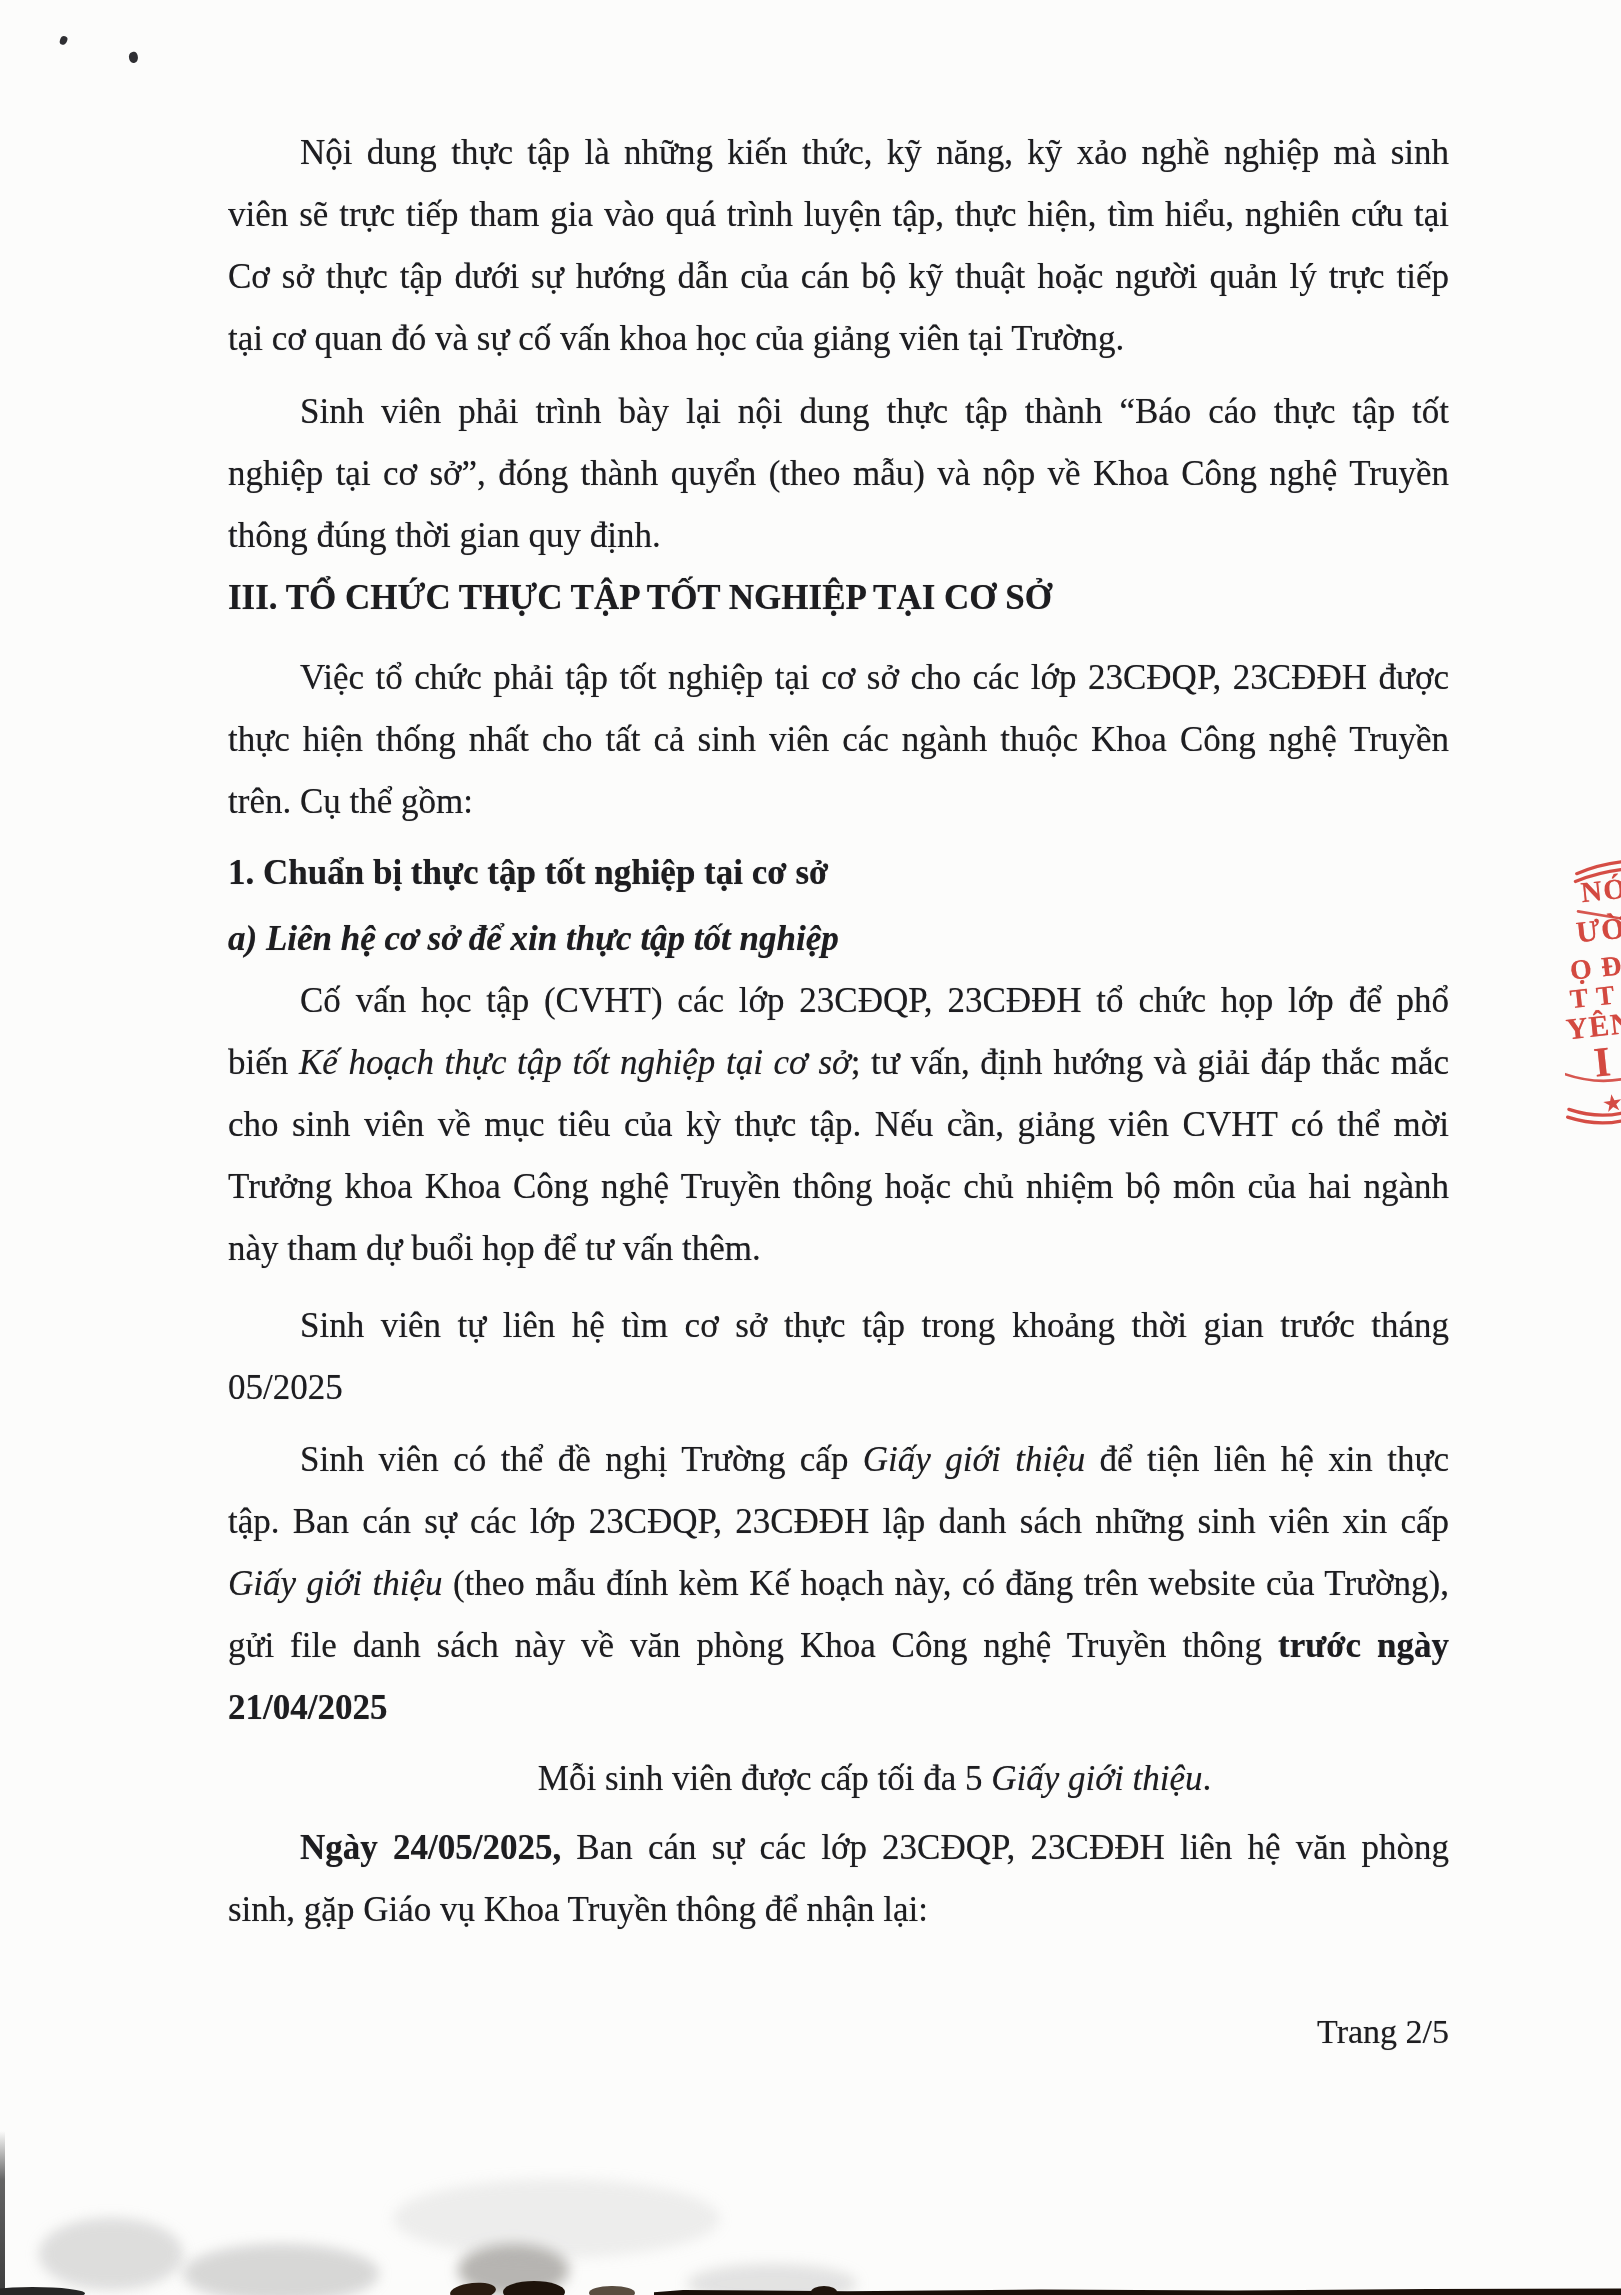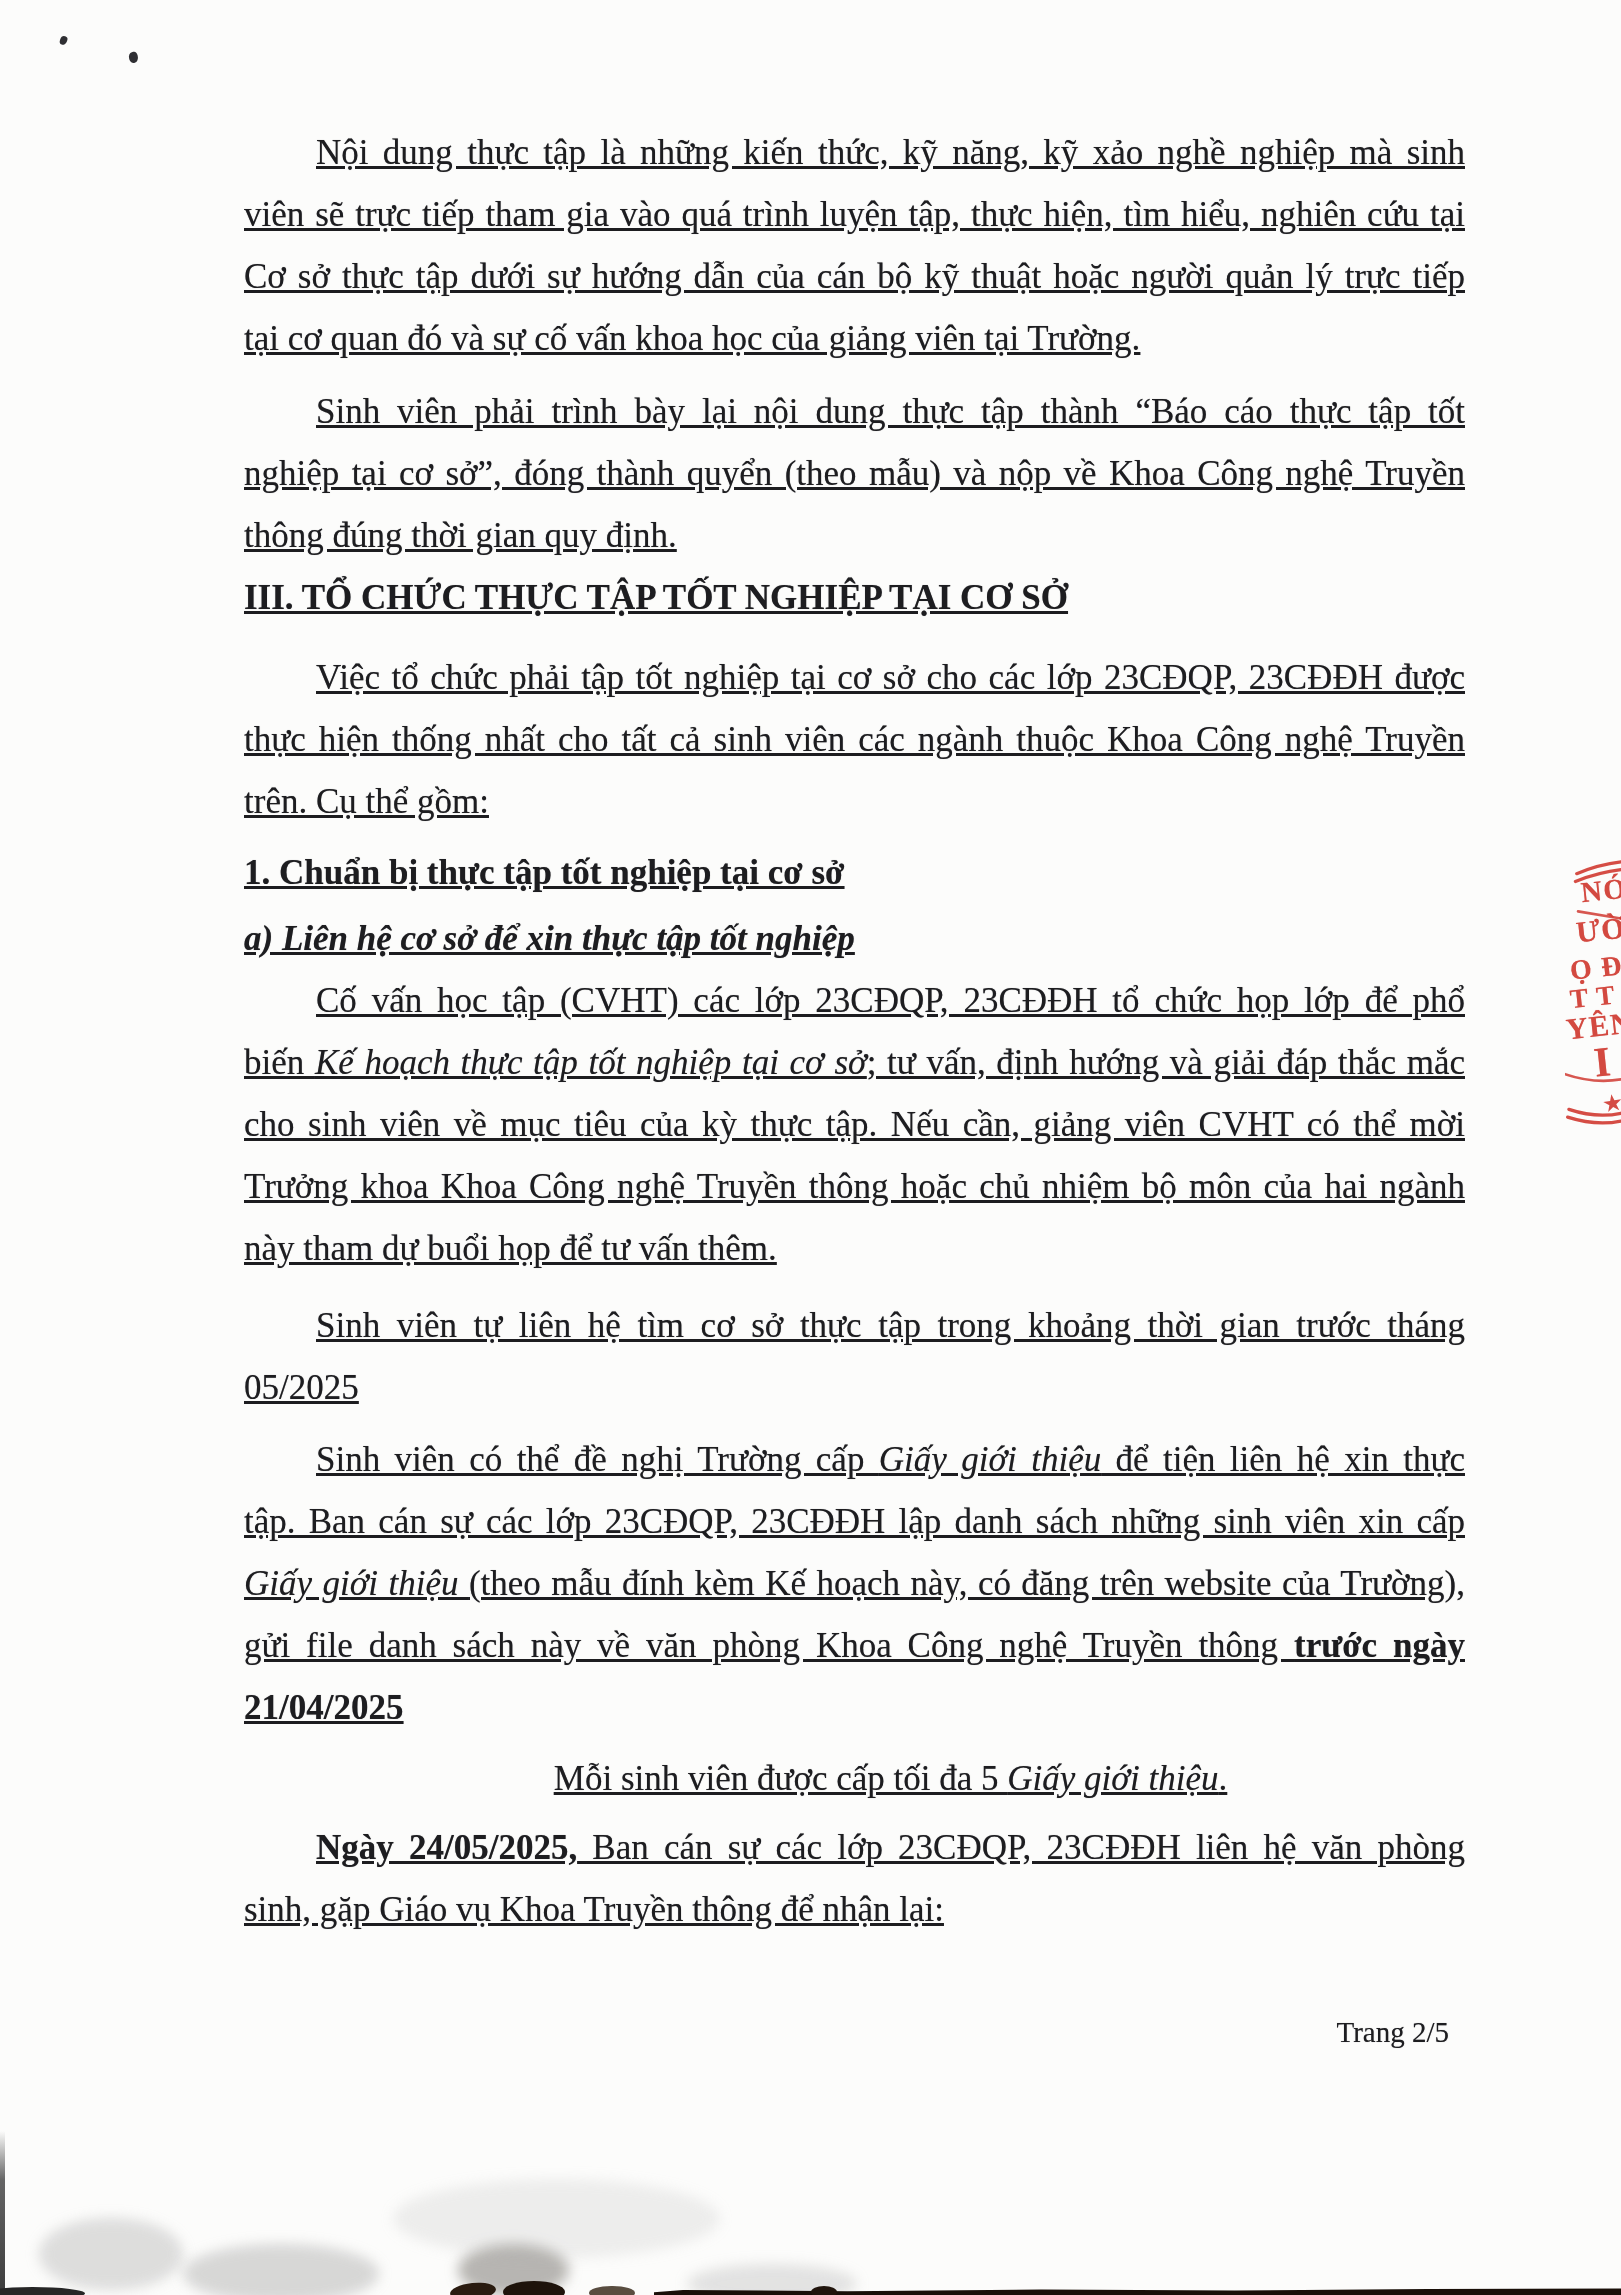--- a/index.html
+++ b/index.html
@@ -3,21 +3,21 @@
 <meta charset="utf-8">
 <style>
   html,body{margin:0;padding:0;}
   body{
     width:1622px;height:2295px;position:relative;overflow:hidden;
     background:#fcfcfb;
     font-family:"Liberation Serif","DejaVu Serif",serif;
     color:#1d1d20;
   }
   
-  #doc{position:absolute;left:244px;top:122px;width:1221px;text-decoration:underline;}
+  #doc{position:absolute;left:228px;top:122px;width:1221px;}
   .block{margin:0;}
   #doc > .block:nth-child(2){margin-top:11px}
   #doc > .block:nth-child(4){margin-top:17.7px}
   #doc > .block:nth-child(5){margin-top:9.8px}
   #doc > .block:nth-child(6){margin-top:3.3px}
   #doc > .block:nth-child(8){margin-top:15px}
   #doc > .block:nth-child(9){margin-top:9.8px}
   #doc > .block:nth-child(10){margin-top:9.2px}
   #doc > .block:nth-child(11){margin-top:7.2px}
   .line{
@@ -26,21 +26,21 @@
     white-space:normal;
   }
   .line.ind{text-indent:72px;text-align:center;}
   .line.j{text-align:justify;}
   .line.j::after{content:"";display:inline-block;width:100%;height:0;}
   .seg.b{font-weight:700;}
   .seg.i{font-style:italic;}
   
   #footer{
     position:absolute;left:228px;top:2001px;width:1221px;height:62px;
-    font-size:29px;line-height:62px;text-align:right;
+    font-size:34px;line-height:62px;text-align:right;
     text-shadow:0 0 0.7px rgba(20,20,25,.5);
   }
   
   #stamp{position:absolute;left:1565px;top:851px;width:56px;height:281px;}
   .frag{
     position:absolute;color:#d03a31;font-weight:700;line-height:1;
     transform:rotate(-6deg);letter-spacing:1.3px;white-space:nowrap;
     opacity:.92;text-shadow:0 0 0.7px rgba(208,58,49,.6);
   }
   .frag1{left:15.7px;top:25px;font-size:29px;}

